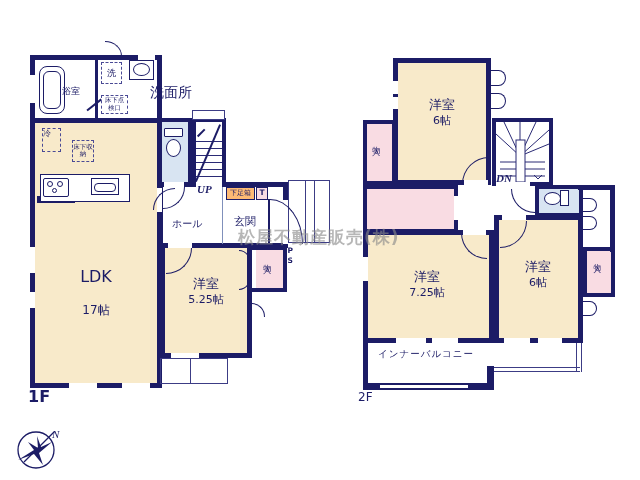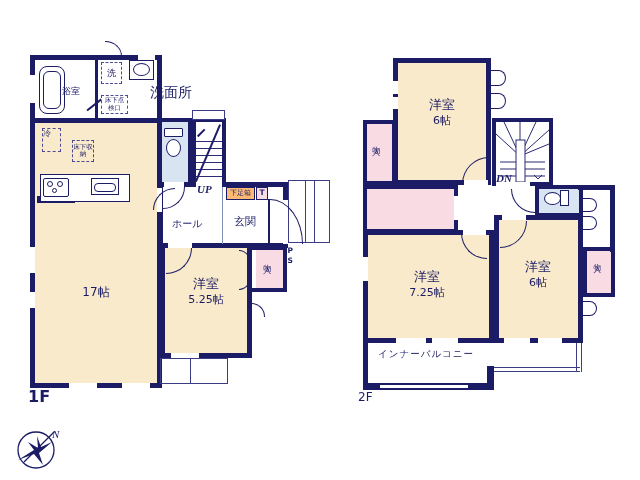--- a/index.html
+++ b/index.html
@@ -166,20 +166,21 @@
         <line x1="4" y1="47" x2="49" y2="47"></line>
         <line x1="4" y1="54" x2="49" y2="54"></line>
       <rect x="20" y="18" width="9" height="42" fill="#ffffff"></rect>
       <polyline points="38,53 42,57 46,53"></polyline>
     </g>
   </svg>
 
   <div class="lbl" style="left:62px;top:86px;font-size:9px;">浴室</div>
   <div class="lbl" style="left:106px;top:84px;font-size:14px;margin-left:44px;">洗面所</div>
   <div class="lbl c" style="left:56px;top:268px;width:80px;font-size:16px;">
+    <div>LDK</div>
     <div style="font-size:12px;margin-top:18px;">17帖</div>
   </div>
   <div class="lbl" style="left:172px;top:218px;font-size:10px;">ホール</div>
   <div class="lbl" style="left:234px;top:216px;font-size:11px;">玄関</div>
   <div class="abs" style="left:226px;top:187px;width:29px;height:13px;border:1px solid var(--wall);background:#fdba74;display:flex;align-items:center;justify-content:center;">
       <span class="lbl" style="position:static;font-size:7px;">下足箱</span>
     </div>
   <div class="abs" style="left:256px;top:187px;width:12px;height:13px;border:1px solid var(--wall);background:var(--pink);display:flex;align-items:center;justify-content:center;">
       <span class="lbl" style="position:static;font-size:7.5px;font-weight:bold;">T</span>
     </div>
@@ -210,14 +211,15 @@
   <div class="lbl" style="left:378px;top:349px;font-size:9.5px;letter-spacing:1px;">インナーバルコニー</div>
   <div class="lbl" style="left:358px;top:391px;font-size:12px;">2F</div>
 
   <svg class="abs" style="left:12px;top:420px;" width="56" height="56" viewBox="0 0 56 56">
     <circle cx="24" cy="30" r="18" fill="none" stroke="#1c1c66" stroke-width="1.3"></circle>
     <line x1="12" y1="42" x2="42" y2="12" stroke="#1c1c66" stroke-width="1.2"></line>
     <path d="M6,40 L22,30 L16,22 L26,28 L25,16 L29,27 L40,22 L27,33 L31,45 L22,34 Z" fill="#1c1c66"></path>
     <text x="40" y="18" font-size="11" font-style="italic" font-family="Liberation Serif, DejaVu Serif, serif" fill="#1c1c66">N</text>
   </svg>
 
+  <div id="watermark" style="left:238px;top:226px;">松屋不動産販売(株)</div>
 
 </div>
 
 </body></html>

